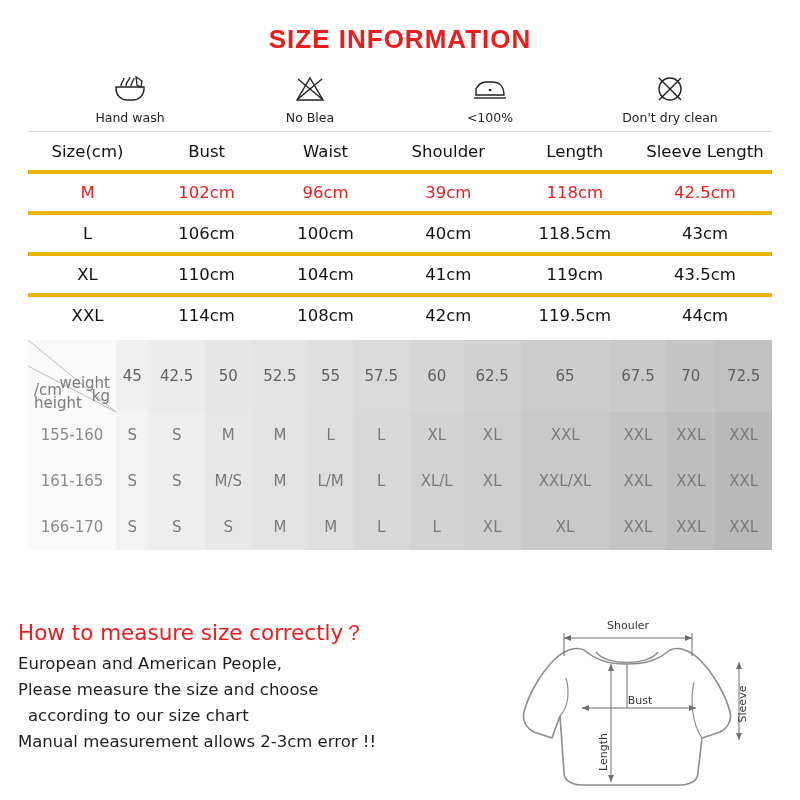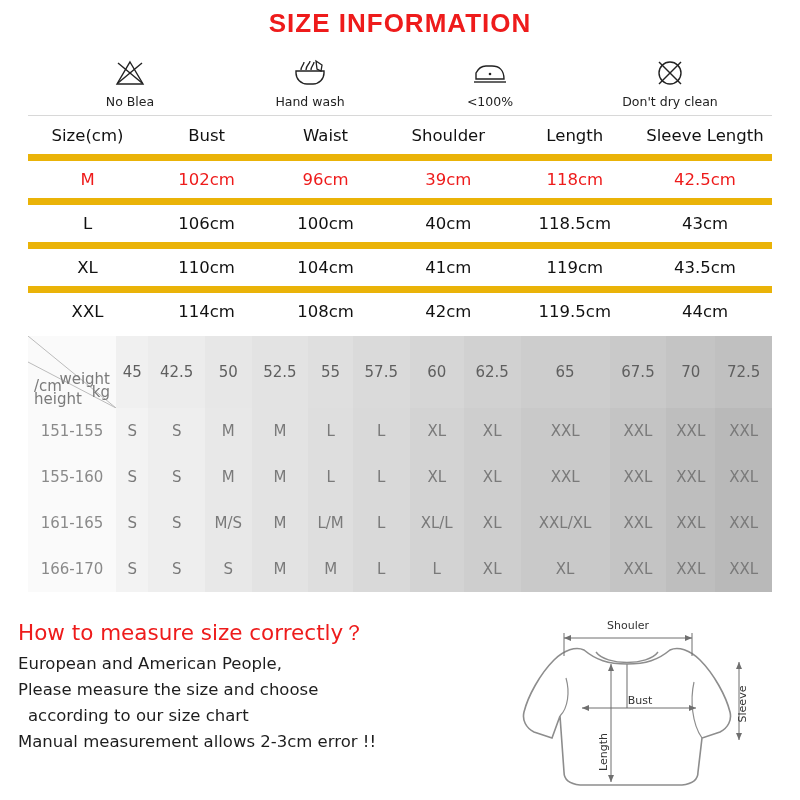--- a/index.html
+++ b/index.html
@@ -13,21 +13,21 @@
   }
   .page { position: relative; width: 800px; height: 800px; }
 
   
   .title {
     text-align: center;
     color: #ee1b1b;
     font-size: 26px;
     font-weight: bold;
     letter-spacing: 1px;
-    padding-top: 8px;
+    padding-top: 24px;
     padding-bottom: 14px;
   }
 
   
   .care-row {
     display: flex;
     justify-content: space-around;
     align-items: flex-end;
     padding: 0 40px;
     margin-top: 4px;
@@ -54,21 +54,21 @@
     width: 744px;
     margin: 0 28px;
     border-collapse: collapse;
     font-family: "DejaVu Sans", sans-serif;
   }
   table.size-table td, table.size-table th {
     text-align: center;
     font-size: 16.5px;
     padding: 9px 0 9px 0;
     font-weight: normal;
-    border-bottom: 7px solid #eab308;
+    border-bottom: 4px solid #eab308;
     color: #111;
   }
   table.size-table thead th { font-size: 16.5px; padding-top: 10px; padding-bottom: 9px; }
   table.size-table tr.highlight td { color: #ee1b1b; }
   table.size-table tr:last-child td { border-bottom: none; }
   .col-size { width: 16%; }
   .col-bust { width: 16%; }
   .col-waist { width: 16%; }
   .col-shoulder { width: 17%; }
   .col-length { width: 17%; }
@@ -160,37 +160,37 @@
 
 <div class="page">
 
   <div class="title">SIZE INFORMATION</div>
 
   <div class="care-row">
 
     <div class="care-item">
       <span class="care-icon">
         <svg width="34" height="30" viewBox="0 0 34 30">
+          <path d="M3 13 h28 v2 a11 11 0 0 1 -11 11 h-6 a11 11 0 0 1 -11 -11 z" fill="none" stroke="#222" stroke-width="1.4"></path>
+          <path d="M8 12 c0 -4 3 -5 3 -8 M13 12 c0 -5 4 -6 4 -9 M18 12 c0 -4 3 -5 3 -8" fill="none" stroke="#222" stroke-width="1.3"></path>
+          <path d="M23 3 l6 4 l-1 6 l-4 -2 z" fill="none" stroke="#222" stroke-width="1.3"></path>
+        </svg>
+      </span>
+      <span class="care-label">Hand wash</span>
+    </div>
+
+    <div class="care-item">
+      <span class="care-icon">
+        <svg width="34" height="30" viewBox="0 0 34 30">
           <path d="M17 4 L30 26 H4 Z" fill="none" stroke="#222" stroke-width="1.4"></path>
           <line x1="5" y1="5" x2="29" y2="25" stroke="#222" stroke-width="1.4"></line>
           <line x1="29" y1="5" x2="5" y2="25" stroke="#222" stroke-width="1.4"></line>
         </svg>
       </span>
       <span class="care-label">No Blea</span>
-    </div>
-
-    <div class="care-item">
-      <span class="care-icon">
-        <svg width="34" height="30" viewBox="0 0 34 30">
-          <path d="M3 13 h28 v2 a11 11 0 0 1 -11 11 h-6 a11 11 0 0 1 -11 -11 z" fill="none" stroke="#222" stroke-width="1.4"></path>
-          <path d="M8 12 c0 -4 3 -5 3 -8 M13 12 c0 -5 4 -6 4 -9 M18 12 c0 -4 3 -5 3 -8" fill="none" stroke="#222" stroke-width="1.3"></path>
-          <path d="M23 3 l6 4 l-1 6 l-4 -2 z" fill="none" stroke="#222" stroke-width="1.3"></path>
-        </svg>
-      </span>
-      <span class="care-label">Hand wash</span>
     </div>
 
     <div class="care-item">
       <span class="care-icon">
         <svg width="40" height="30" viewBox="0 0 40 30">
           <path d="M6 21 h28 c0 -9 -5 -13 -12 -13 h-6 c-5 0 -8 3 -10 7 z" fill="none" stroke="#222" stroke-width="1.4"></path>
           <line x1="4" y1="24" x2="36" y2="24" stroke="#222" stroke-width="1.4"></line>
           <circle cx="20" cy="16" r="1.3" fill="#222"></circle>
         </svg>
       </span>
@@ -285,35 +285,20 @@
           <td class="colhead" style="background: rgb(218, 218, 218);">57.5</td>
           <td class="colhead" style="background: rgb(214, 214, 214);">60</td>
           <td class="colhead" style="background: rgb(209, 209, 209);">62.5</td>
           <td class="colhead" style="background: rgb(205, 205, 205);">65</td>
           <td class="colhead" style="background: rgb(201, 201, 201);">67.5</td>
           <td class="colhead" style="background: rgb(196, 196, 196);">70</td>
           <td class="colhead" style="background: rgb(192, 192, 192);">72.5</td>
         </tr>
       </thead>
       <tbody>
-        <tr>
-          <td class="rowhead">151-155</td>
-          <td style="background: rgb(243, 243, 243);">S</td>
-          <td style="background: rgb(238, 238, 238);">S</td>
-          <td style="background: rgb(232, 232, 232);">M</td>
-          <td style="background: rgb(227, 227, 227);">M</td>
-          <td style="background: rgb(222, 222, 222);">L</td>
-          <td style="background: rgb(217, 217, 217);">L</td>
-          <td style="background: rgb(211, 211, 211);">XL</td>
-          <td style="background: rgb(206, 206, 206);">XL</td>
-          <td style="background: rgb(201, 201, 201);">XXL</td>
-          <td style="background: rgb(196, 196, 196);">XXL</td>
-          <td style="background: rgb(190, 190, 190);">XXL</td>
-          <td style="background: rgb(185, 185, 185);">XXL</td>
-        </tr>
         <tr>
           <td class="rowhead">155-160</td>
           <td style="background: rgb(243, 243, 243);">S</td>
           <td style="background: rgb(238, 238, 238);">S</td>
           <td style="background: rgb(232, 232, 232);">M</td>
           <td style="background: rgb(227, 227, 227);">M</td>
           <td style="background: rgb(222, 222, 222);">L</td>
           <td style="background: rgb(217, 217, 217);">L</td>
           <td style="background: rgb(211, 211, 211);">XL</td>
           <td style="background: rgb(206, 206, 206);">XL</td>

